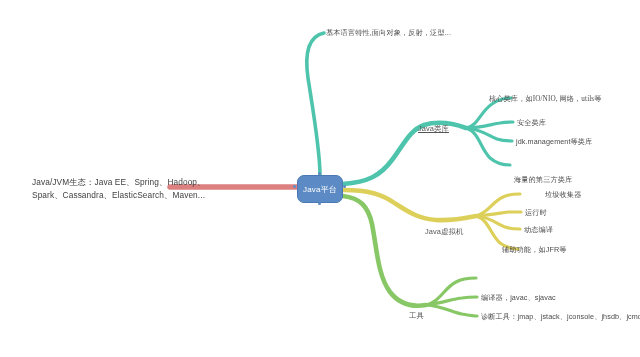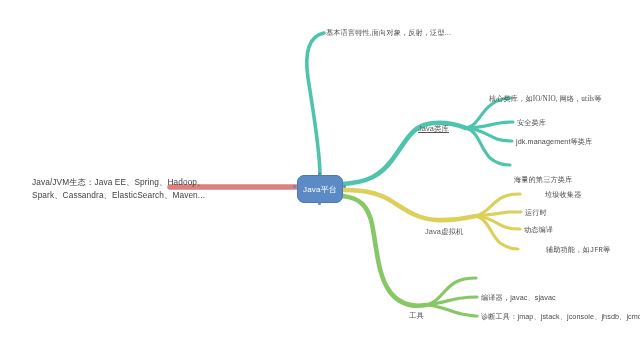--- a/index.html
+++ b/index.html
@@ -116,19 +116,19 @@
   <div class="node-label branch-title" style="left:418px; top:124px;text-decoration:underline;">Java类库</div>
   <div class="node-label" style="left:489px; top:94px;font-family:Liberation Serif, serif;">核心类库，如IO/NIO, 网络，utils等</div>
   <div class="node-label" style="left:517px; top:118px;">安全类库</div>
   <div class="node-label" style="left:516px; top:137px;">jdk.management等类库</div>
   <div class="node-label" style="left:514px; top:175px;">海量的第三方类库</div>
 
   <div class="node-label branch-title" style="left:425px; top:227px;">Java虚拟机</div>
   <div class="node-label" style="left:545px; top:190px;">垃圾收集器</div>
   <div class="node-label" style="left:525px; top:208px;">运行时</div>
   <div class="node-label" style="left:524px; top:225px;">动态编译</div>
-  <div class="node-label" style="left:546px; top:245px;font-family:Liberation Mono, monospace;">辅助功能，如JFR等</div>
+  <div class="node-label" style="left:502px; top:245px;">辅助功能，如JFR等</div>
 
   <div class="node-label branch-title" style="left:409px; top:311px;">工具</div>
   <div class="node-label" style="left:481px; top:293px;">编译器，javac、sjavac</div>
   <div class="node-label" style="left:481px; top:312px;">诊断工具：jmap、jstack、jconsole、jhsdb、jcmd...</div>
 
 </div>
 
 </body></html>

